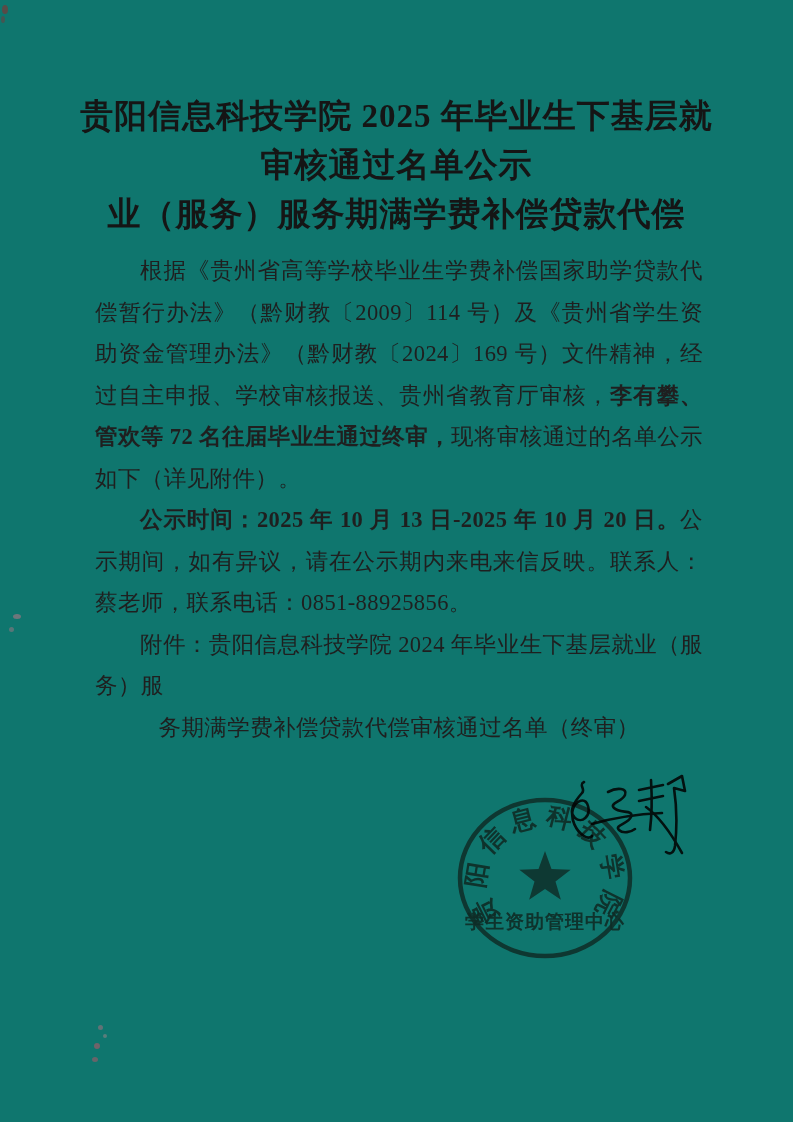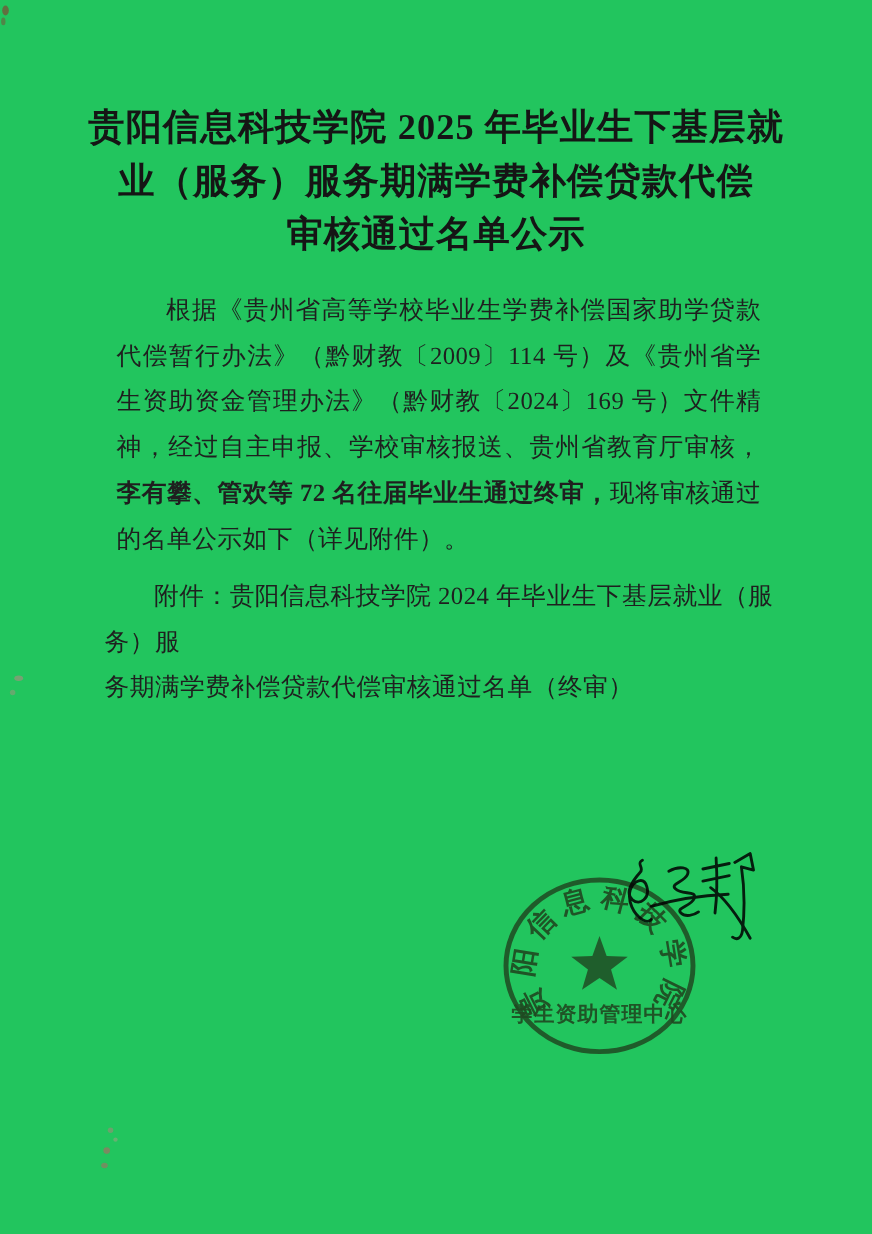--- a/index.html
+++ b/index.html
@@ -1,41 +1,41 @@
 <!DOCTYPE html>
 <html lang="zh" style="--ink: #1f1f1f; --seal-red: #e0463f; --signature-ink: #252525;"><head>
 <meta charset="utf-8">
 <style>
   html,body{margin:0;padding:0;background:#ffffff;}
   .page{
     position:relative;
     width:793px;height:1122px;
-    background:#22c55e;
+    background:#0f766e;
     overflow:hidden;
     font-family:"Liberation Serif","DejaVu Serif",serif;
     color:var(--ink,#1f1f1f);
     text-decoration:underline;
   }
   .title{
     position:absolute;top:92px;left:72px;right:72px;
     text-align:center;
     font-size:33px;font-weight:bold;line-height:49px;
     letter-spacing:1px;
     color:#151515;
   }
   .body-col{
     position:absolute;top:250px;left:95px;width:608px;
     font-size:22.5px;line-height:41.5px;
     letter-spacing:0.4px;
     text-align:justify;
   }
-  .para{margin:11px;text-indent:2em;}
+  .para{margin:0;text-indent:2em;}
   .para .b{font-weight:bold;}
   .attach-line1{margin:0;text-indent:2em;}
-  .attach-line2{margin:0;}
+  .attach-line2{margin:0;text-align:center;}
   .sign-org{
     position:absolute;top:842px;left:358px;
     font-size:20px;letter-spacing:2.5px;white-space:nowrap;
     z-index:2;
   }
   .sign-date{
     position:absolute;top:884px;left:443px;
     font-size:20px;letter-spacing:1px;white-space:nowrap;
     z-index:2;
   }
@@ -64,26 +64,27 @@
   .speck.s7{left:92px;top:1057px;width:6px;height:5px;background:rgba(210,80,100,.45);}
   .speck.s8{left:103px;top:1034px;width:4px;height:4px;background:rgba(230,140,150,.35);}
 </style>
 </head>
 <body>
 
 <div class="page">
 
   <div class="title">
     <div>贵阳信息科技学院 2025 年毕业生下基层就</div>
+    <div>审核通过名单公示</div>
     <div>业（服务）服务期满学费补偿贷款代偿</div>
-    <div>审核通过名单公示</div>
   </div>
 
   <div class="body-col">
     <p class="para"><span>根据《贵州省高等学校毕业生学费补偿国家助学贷款代偿暂行办法》（黔财教〔2009〕114 号）及《贵州省学生资助资金管理办法》（黔财教〔2024〕169 号）文件精神，经过自主申报、学校审核报送、贵州省教育厅审核，</span><span class="b">李有攀、管欢等 72 名往届毕业生通过终审，</span><span>现将审核通过的名单公示如下（详见附件）。</span></p>
+    <p class="para"><span class="b">公示时间：2025 年 10 月 13 日-2025 年 10 月 20 日。</span><span>公示期间，如有异议，请在公示期内来电来信反映。联系人：蔡老师，联系电话：0851-88925856。</span></p>
     <p class="attach-line1">附件：贵阳信息科技学院 2024 年毕业生下基层就业（服务）服</p>
     <p class="attach-line2">务期满学费补偿贷款代偿审核通过名单（终审）</p>
   </div>
 
 
   <svg class="seal" width="210" height="200" viewBox="0 0 210 200">
     <ellipse cx="105" cy="100" rx="85" ry="78" fill="none" style="stroke:var(--seal-red);stroke-width:4.5;opacity:.85"></ellipse>
     <polygon points="105,73 111.5,91.1 130.7,91.7 115.5,103.4 120.9,121.8 105,111 89.1,121.8 94.5,103.4 79.3,91.7 98.5,91.1" style="fill:var(--seal-red);fill-opacity:.82"></polygon>
     <defs>
       <path id="sealArc" d="M 59 138.6 A 60 56 0 1 1 151 138.6" fill="none"></path>

